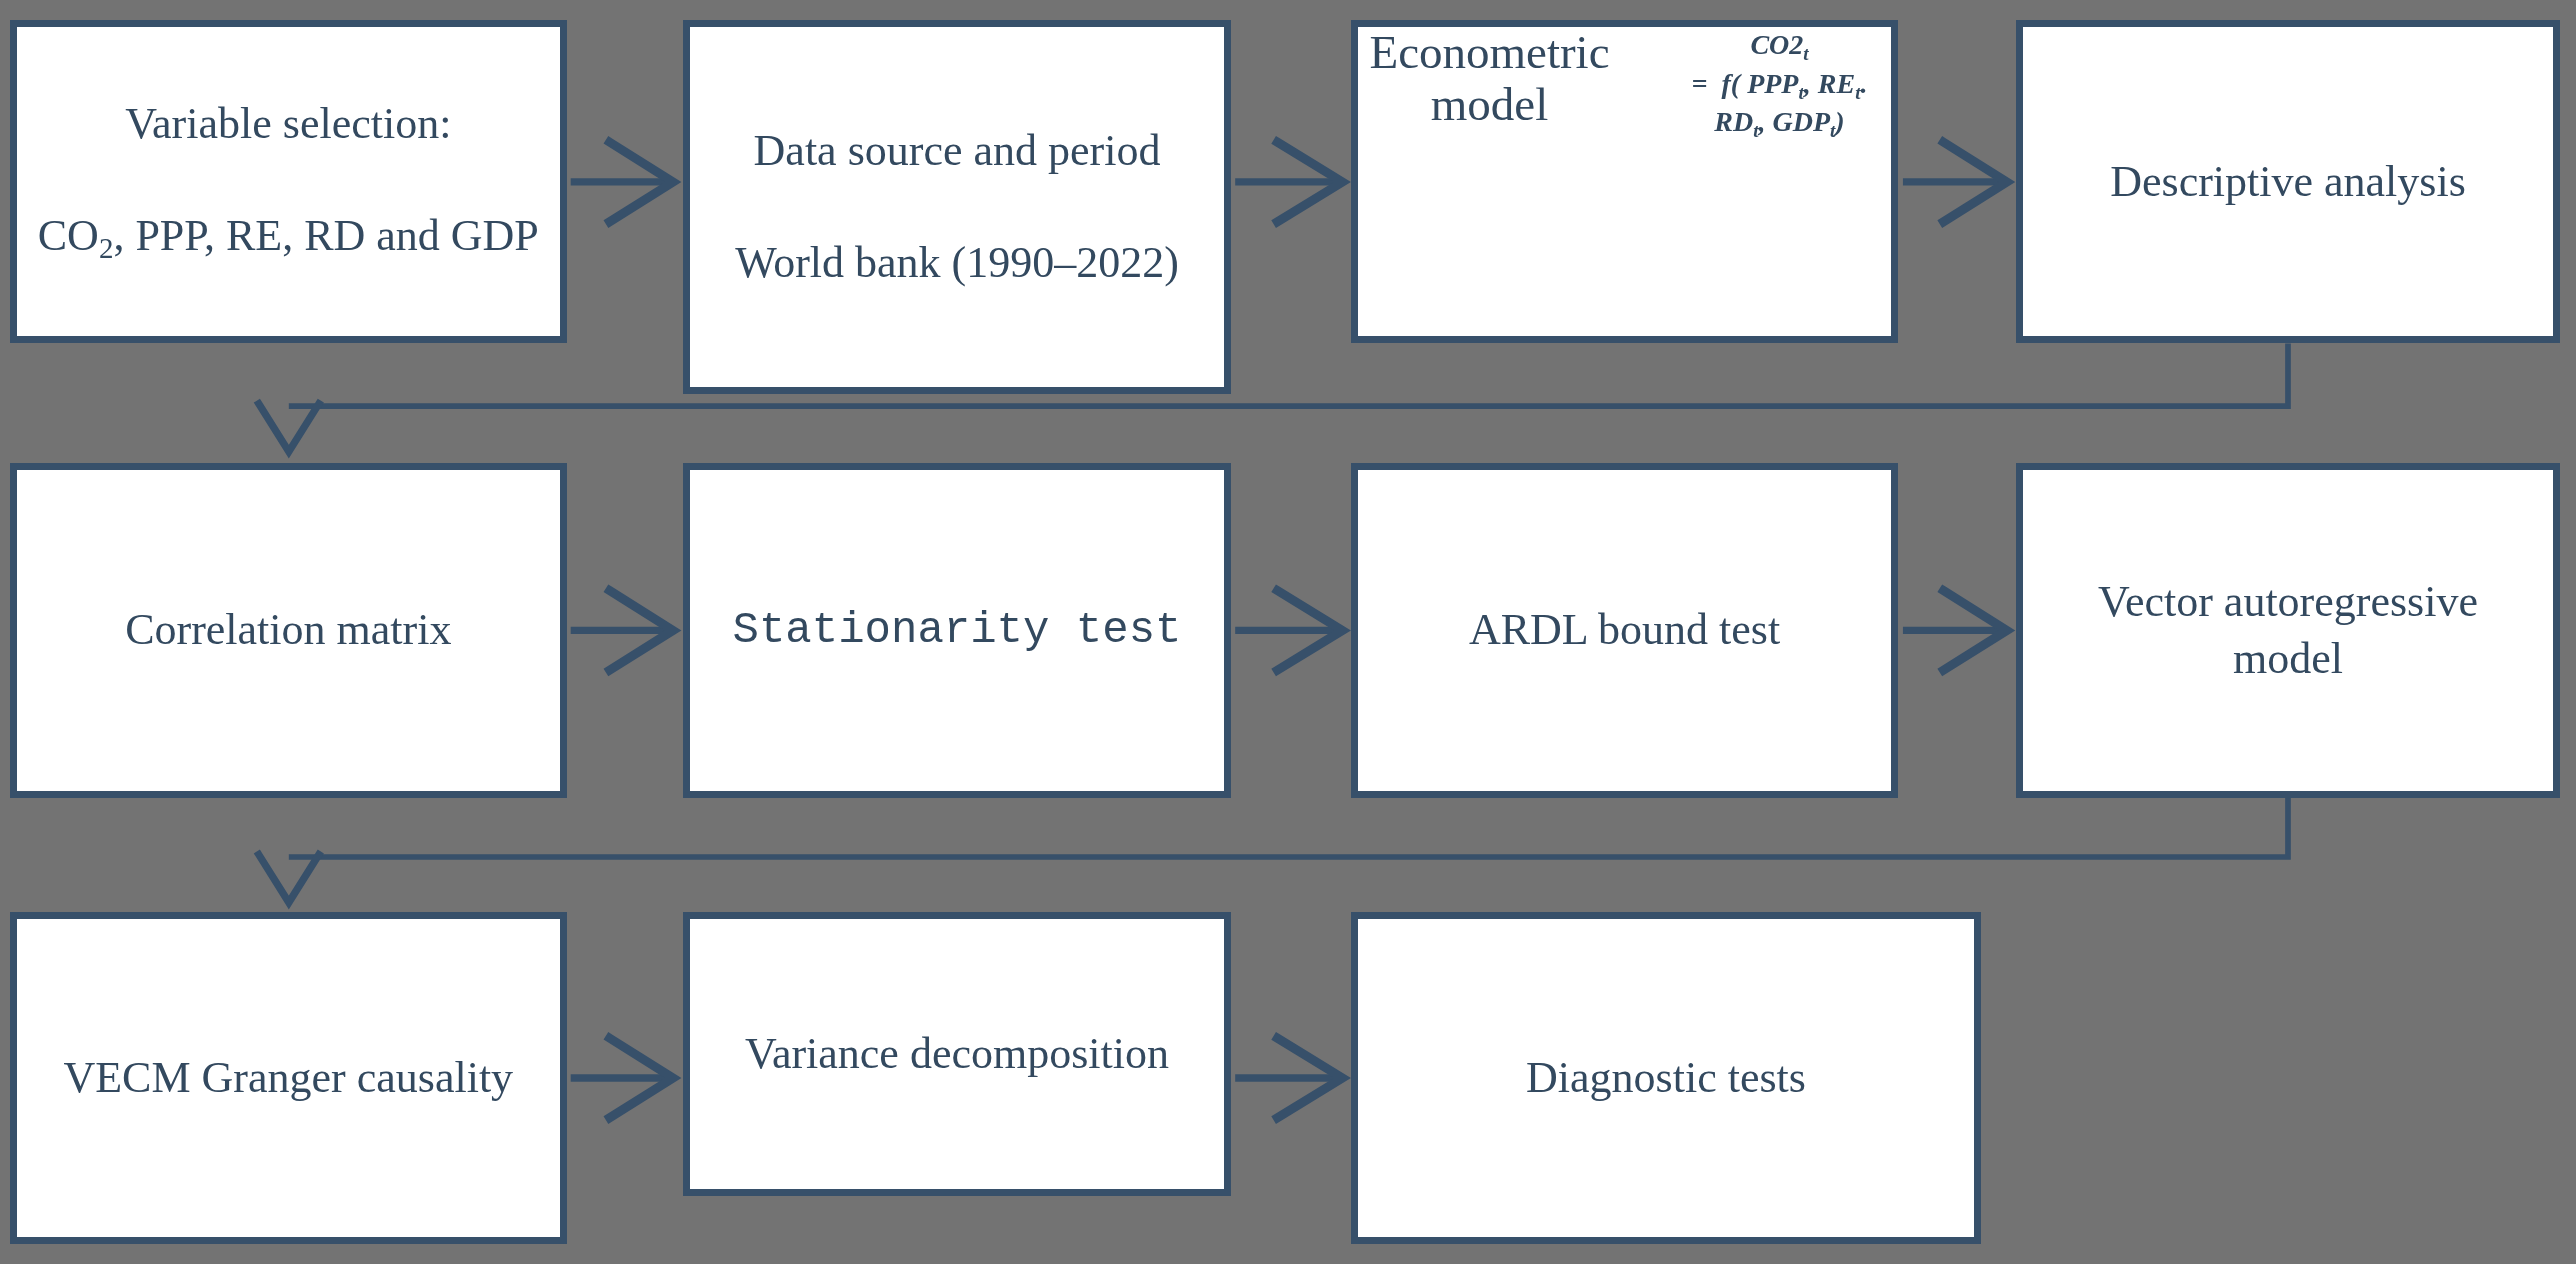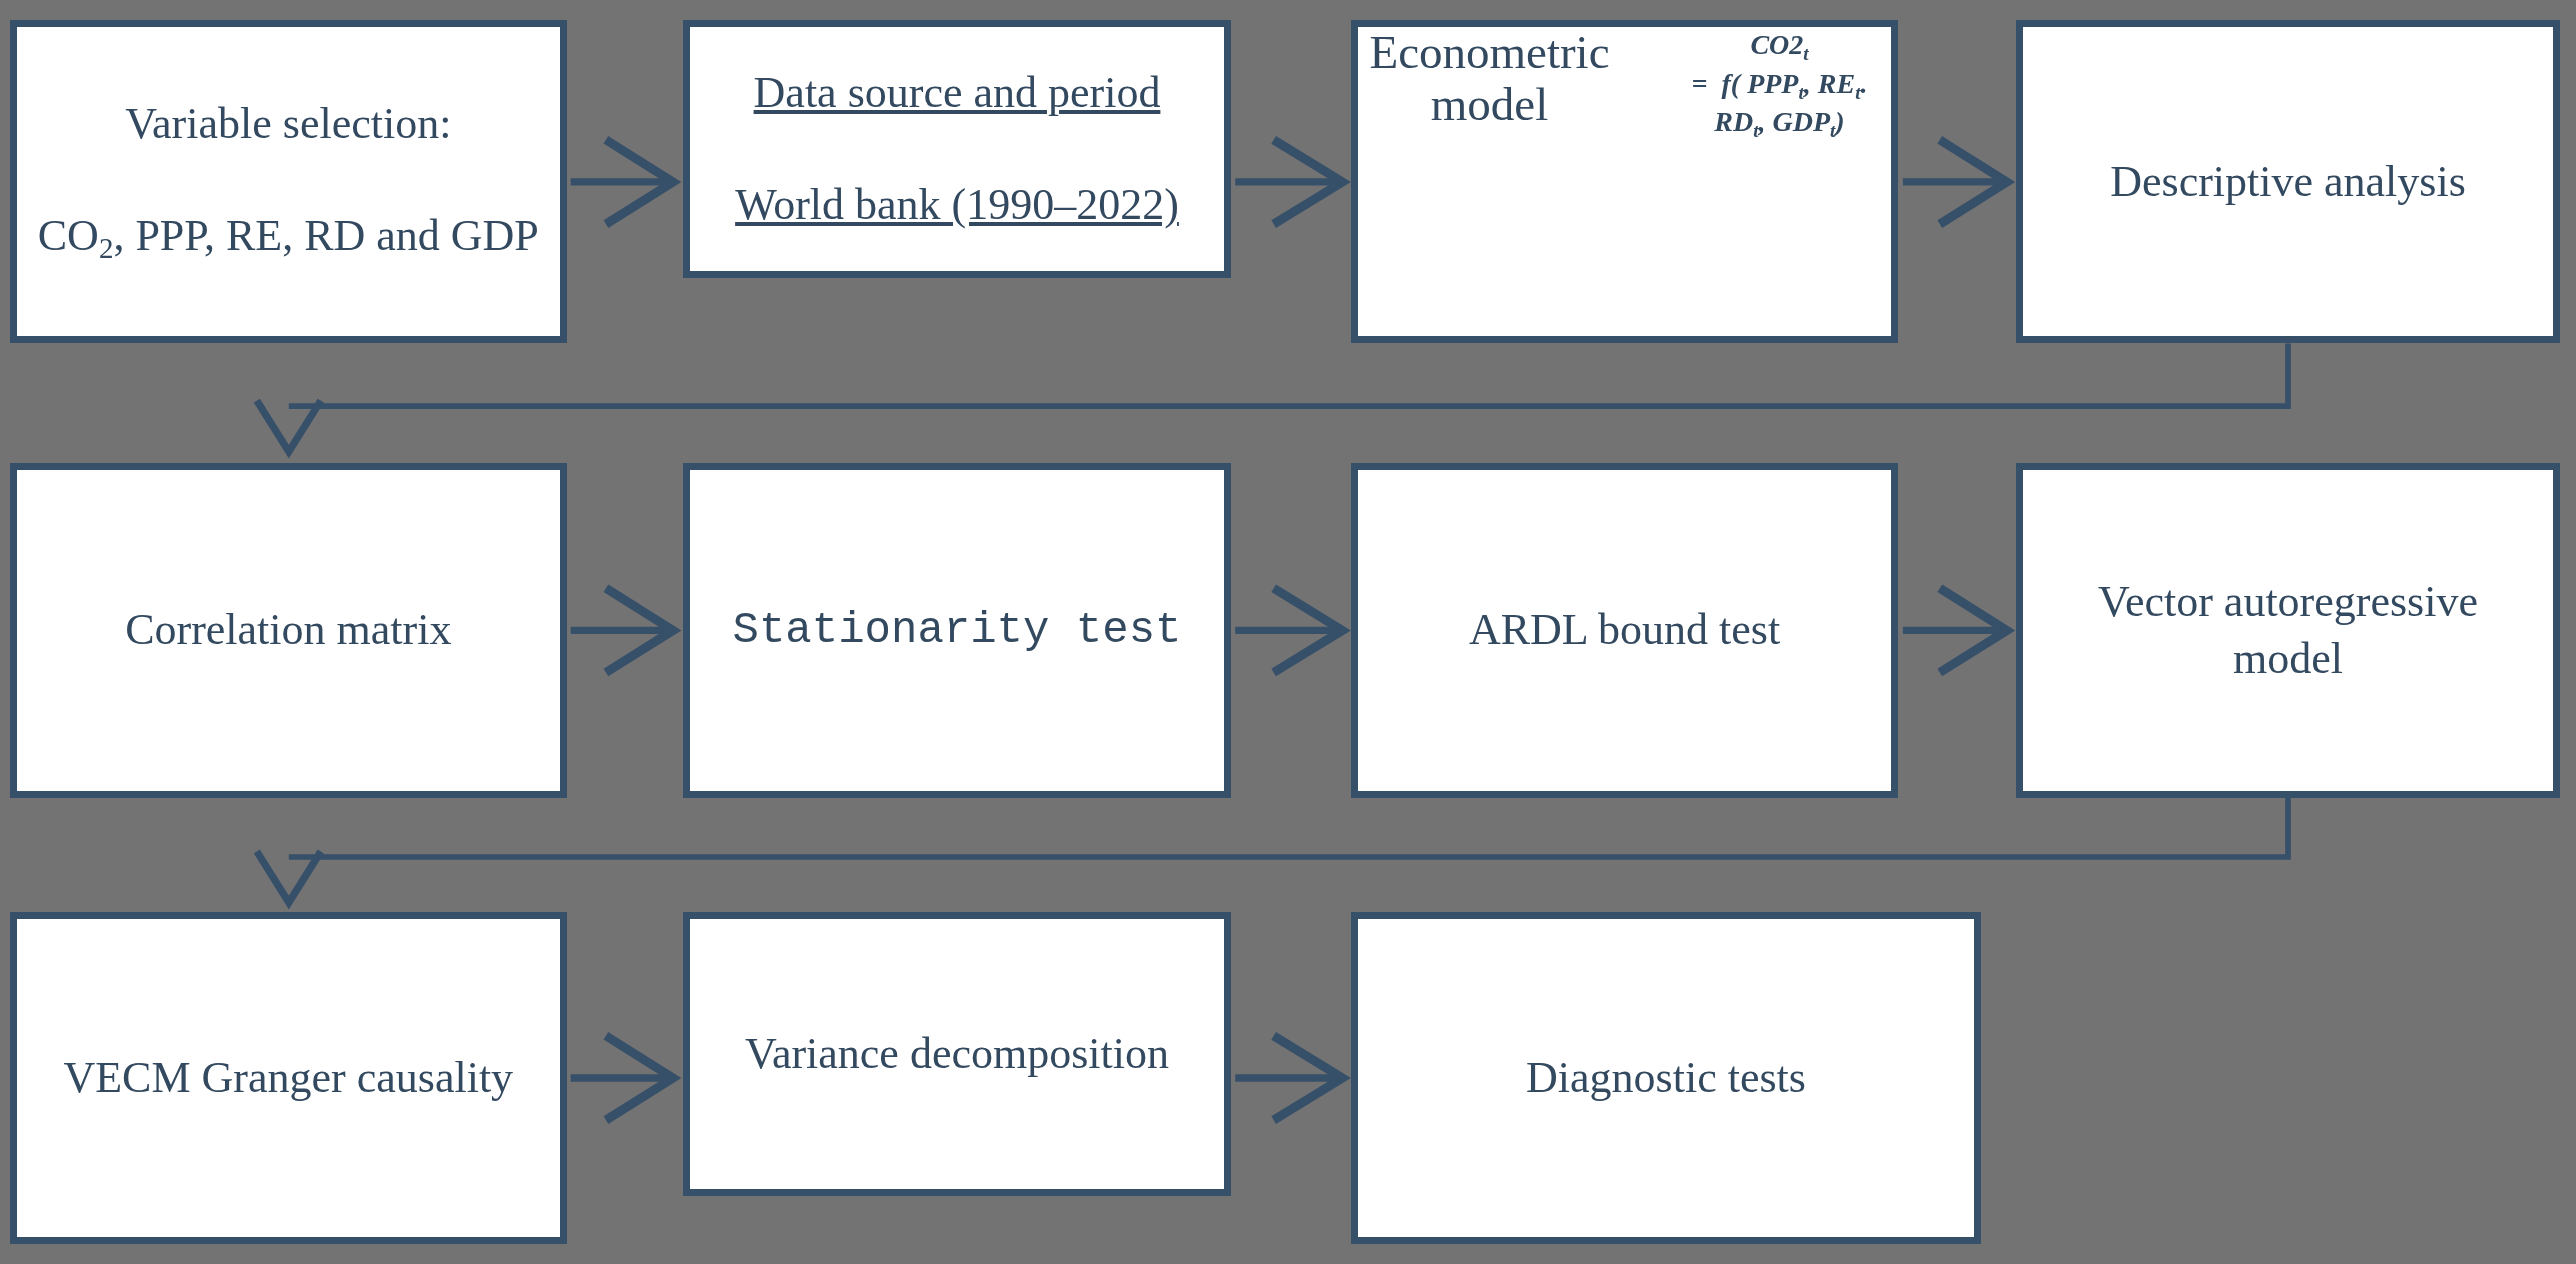--- a/index.html
+++ b/index.html
@@ -75,21 +75,21 @@
 </style>
 </head>
 <body>
 
 <div id="canvas">
 
   <div class="node" style="left:9.8px; top:20.3px; width:557px; height:323px;">
     <span class="node-label">Variable selection:<br><br>CO<span class="sub-plain">2</span>, PPP, RE, RD and GDP</span>
   </div>
 
-  <div class="node" style="left:683px; top:20.3px; width:548px; height:258px;text-decoration:underline;">
+  <div class="node" style="left:683px; top:20.3px; width:548px; height:374px;">
     <span class="node-label">Data source and period<br><br>World bank (1990–2022)</span>
   </div>
 
   <div class="node model" style="left:1351px; top:20.3px; width:547px; height:323px;">
     <div class="model-title">Econometric model</div>
     <div class="model-formula">
       <span>CO2<sub>t</sub></span>
       <span class="ln2">=&nbsp; <em>f</em>( PPP<sub>t</sub>, RE<sub>t</sub>. RD<sub>t</sub>, GDP<sub>t</sub>)</span>
     </div>
   </div>

